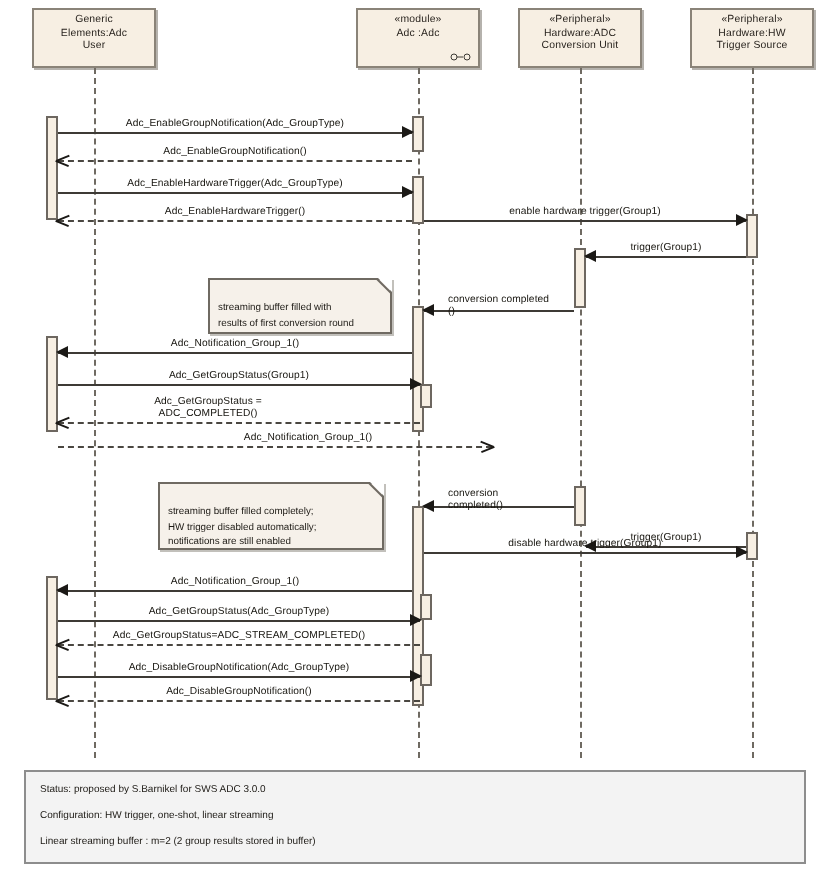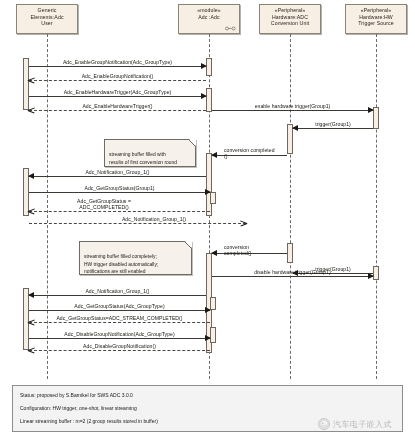--- a/index.html
+++ b/index.html
@@ -352,22 +352,14 @@
       <path d="M0,0 L8,8" stroke="#6f6a62" stroke-width="1" fill="none"></path>
     </svg>
   </div>
 
   <div class="footer-note" style="left:12px;top:385px;width:391px;height:47px;">
     <p>Status: proposed by S.Barnikel for SWS ADC 3.0.0</p>
     <p>Configuration: HW trigger, one-shot, linear streaming</p>
     <p>Linear streaming buffer : m=2 (2 group results stored in buffer)</p>
   </div>
 
-  <div class="watermark" style="left:318px;top:418px;">
-    <svg class="wm-logo" viewBox="0 0 12 12">
-      <circle cx="6" cy="6" r="5" fill="none" stroke="#c6c6c6" stroke-width="1"></circle>
-      <circle cx="4.4" cy="5.2" r="1.1" fill="#c6c6c6"></circle>
-      <path d="M3,8 Q6,9.6 9,7.4" stroke="#c6c6c6" stroke-width="1" fill="none"></path>
-    </svg>
-    <span>汽车电子嵌入式</span>
-  </div>
 
 </div>
 
 </body></html>

